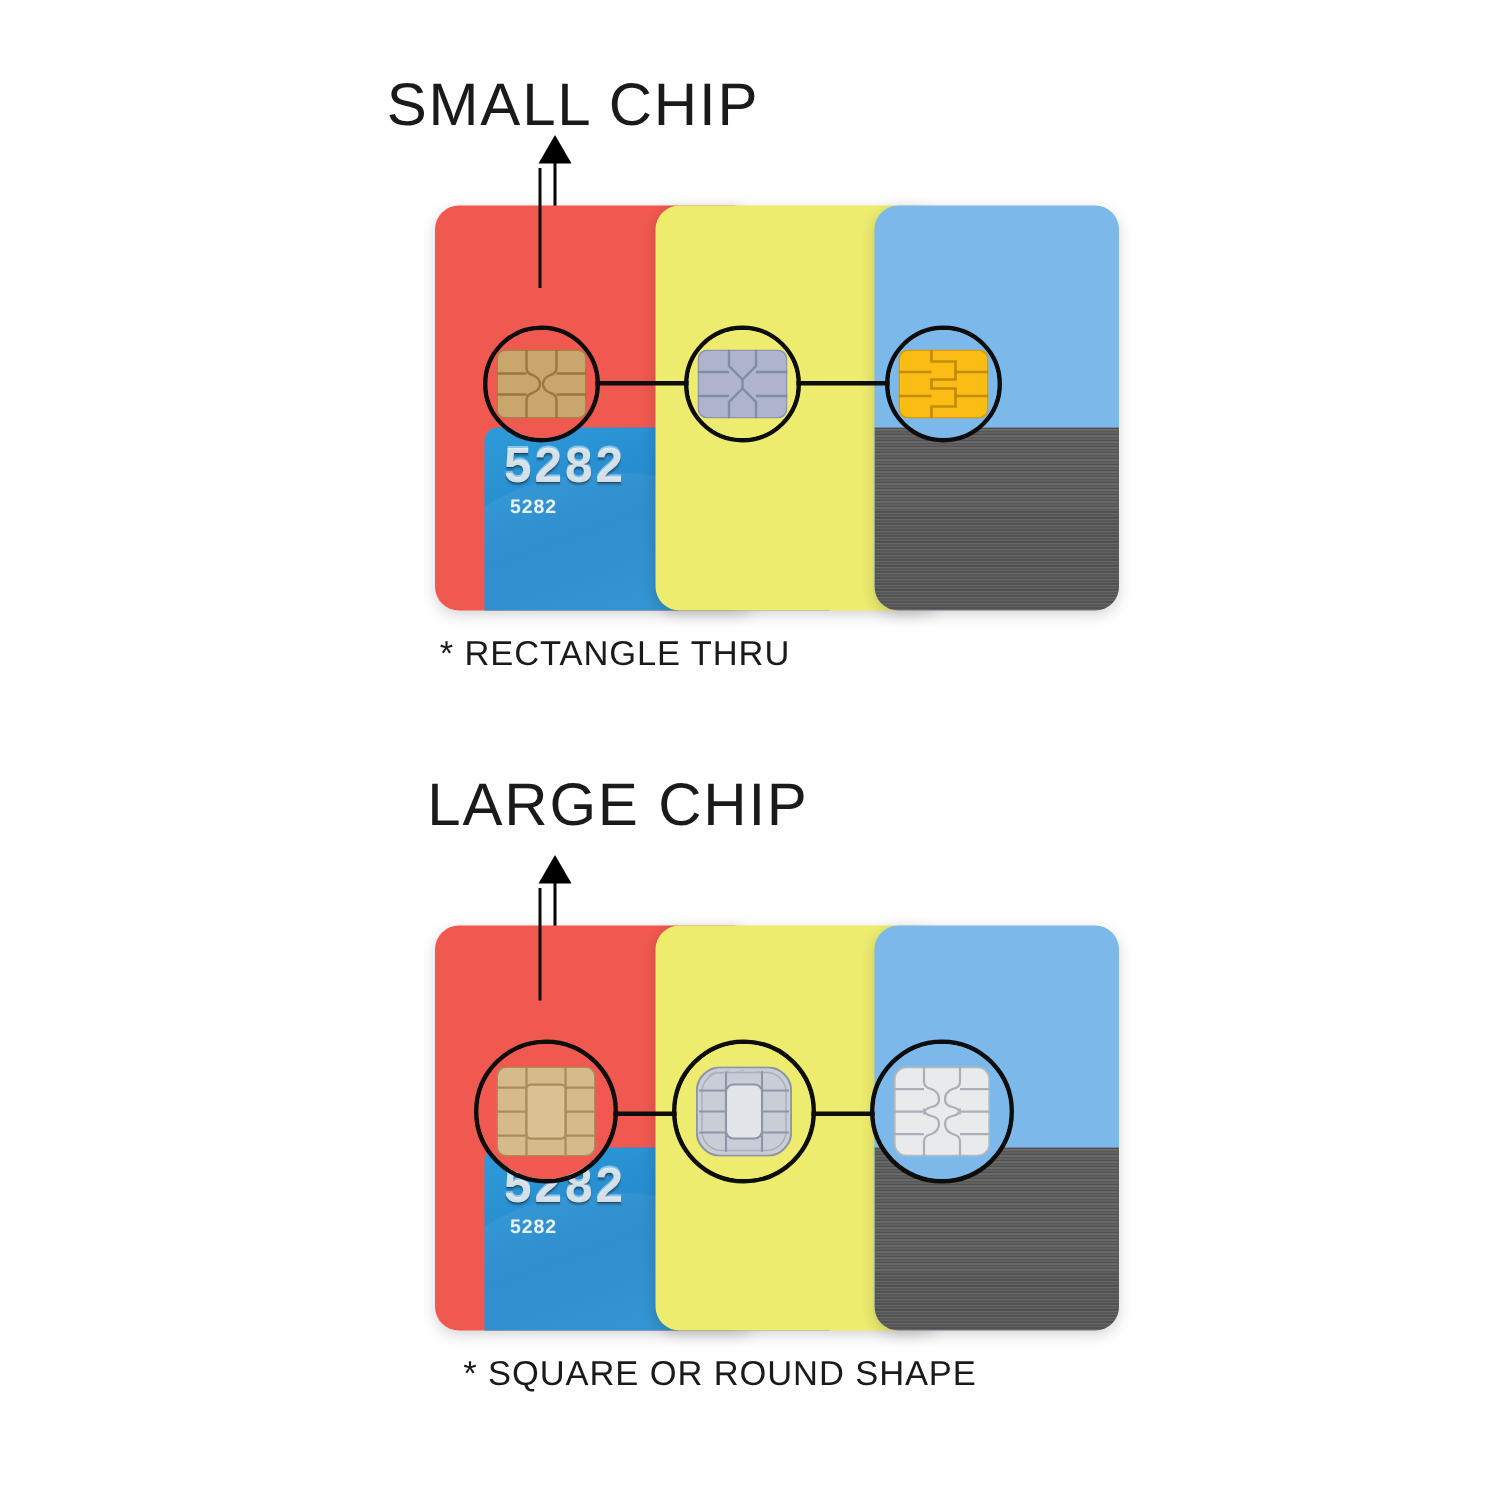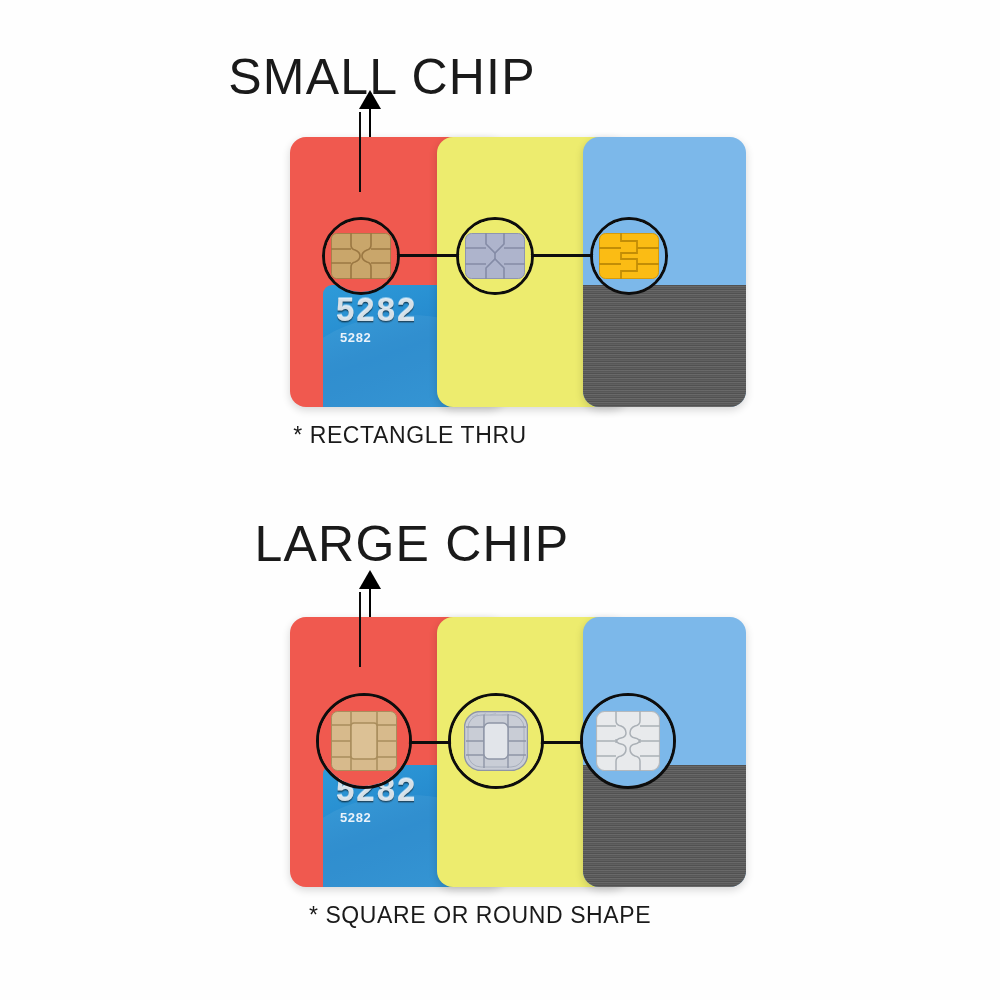--- a/index.html
+++ b/index.html
@@ -28,21 +28,21 @@
   }
   .section-top  { top: 0; }
   .section-bot  { top: 480px; }
 
   
   .heading {
     position: absolute;
     left: 0;
     width: 1000px;
     text-align: center;
-    font-size: 50px;
+    font-size: 40px;
     letter-spacing: 1.2px;
     font-weight: 400;
     color: #1a1a1a;
     font-family: "Liberation Sans", sans-serif;
     white-space: nowrap;
   }
   .heading-top { top: 48px; }
   .heading-bot { top: 35px; padding-left: 30px; }
 
   

